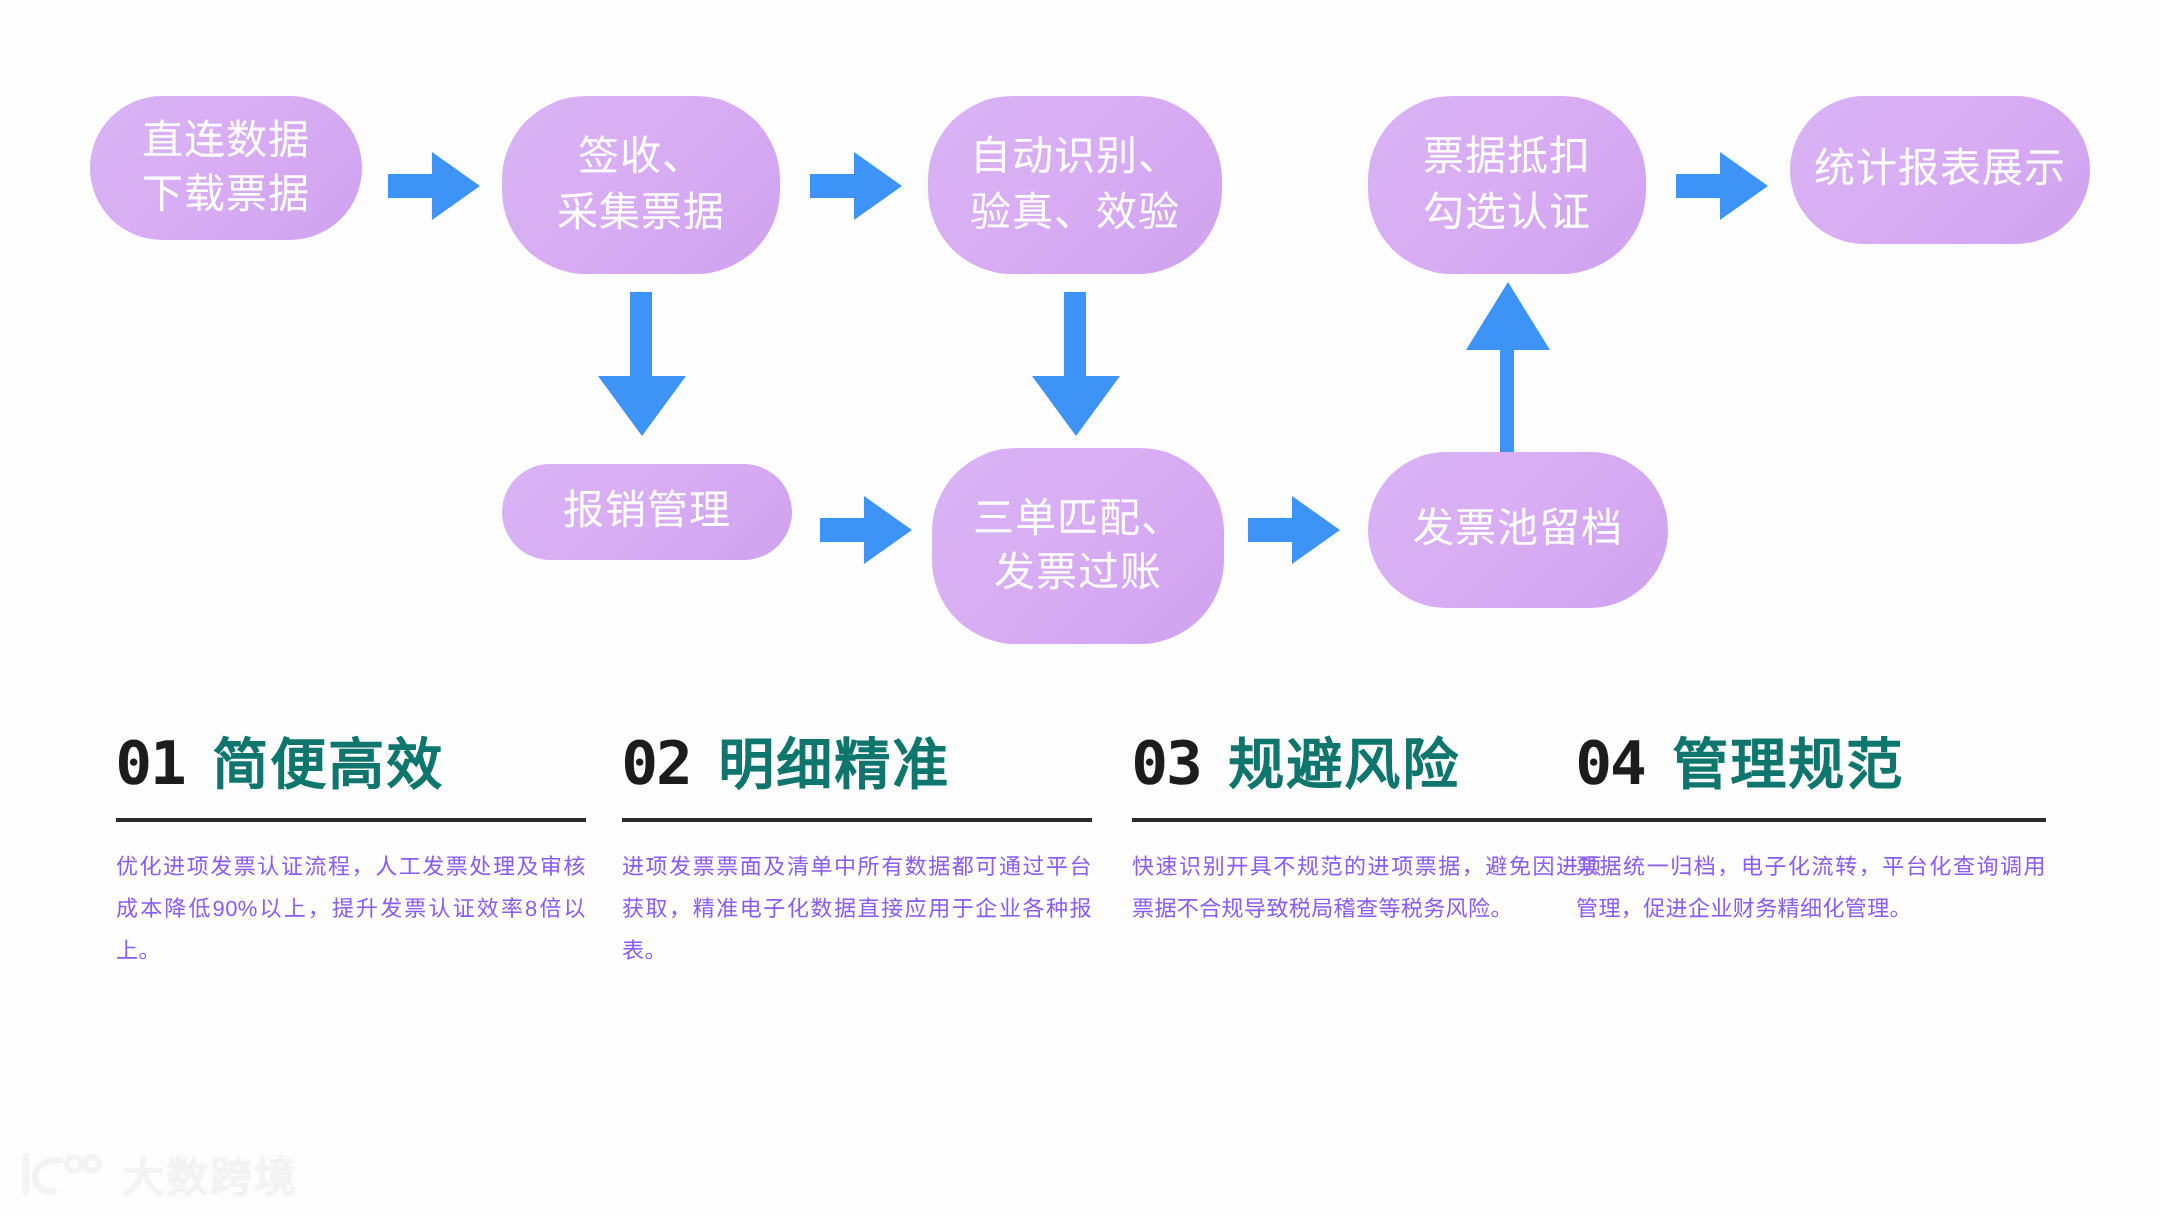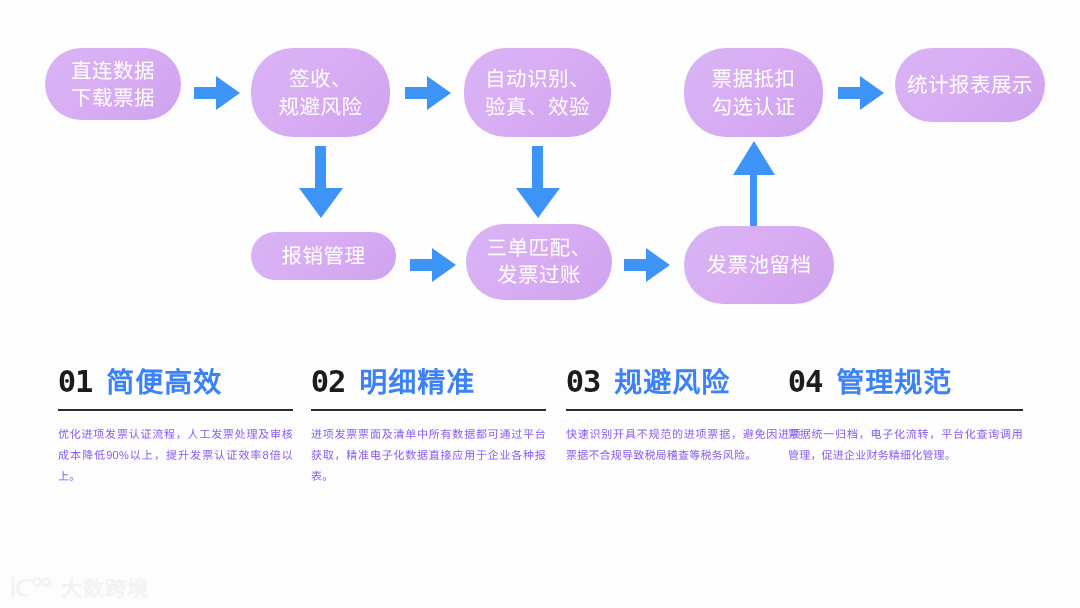--- a/index.html
+++ b/index.html
@@ -141,21 +141,21 @@
     font-size: 30px;
     font-weight: 700;
     letter-spacing: -1px;
     color: #1c1c1c;
     transform: scaleX(1.02);
   }
   .feat-title {
     font-size: 28px;
     font-weight: 700;
     letter-spacing: 1px;
-    color: #3b82f6;
+    color: #0f766e;
     text-align: right;
   }
   .feat-rule {
     margin-top: 9px;
     height: 2px;
     background: #2b2b2b;
     width: 100%;
   }
   .feat-body {
     margin-top: 13px;
@@ -190,21 +190,21 @@
 <body>
 
 <div id="stage">
 
   <div>
 
     <div class="pill" style="left:45px; top:48px; width:136px; height:72px;">直连数据
 下载票据</div>
 
     <div class="pill" style="left:251px; top:48px; width:139px; height:89px;">签收、
-规避风险</div>
+采集票据</div>
 
     <div class="pill" style="left:464px; top:48px; width:147px; height:89px;">自动识别、
 验真、效验</div>
 
     <div class="pill" style="left:684px; top:48px; width:139px; height:89px;">票据抵扣
 勾选认证</div>
 
     <div class="pill wide-text" style="left:895px; top:48px; width:150px; height:74px;">统计报表展示</div>
 
     <div class="arrow-right" style="left:194px; top:76px;"></div>
@@ -221,21 +221,21 @@
       <div class="head"></div>
     </div>
 
     <div class="arrow-up" style="left:733px; top:141px; height:90px;">
       <div class="head"></div>
       <div class="shaft" style="height:58px;"></div>
     </div>
 
     <div class="pill" style="left:251px; top:232px; width:145px; height:48px;">报销管理</div>
 
-    <div class="pill" style="left:466px; top:224px; width:146px; height:76px;font-family:Liberation Serif, serif;">三单匹配、
+    <div class="pill" style="left:466px; top:224px; width:146px; height:98px;">三单匹配、
 发票过账</div>
 
     <div class="pill" style="left:684px; top:226px; width:150px; height:78px;">发票池留档</div>
 
     <div class="arrow-right" style="left:410px; top:248px;"></div>
     <div class="arrow-right" style="left:624px; top:248px;"></div>
 
   </div>
 
   <div class="features">

